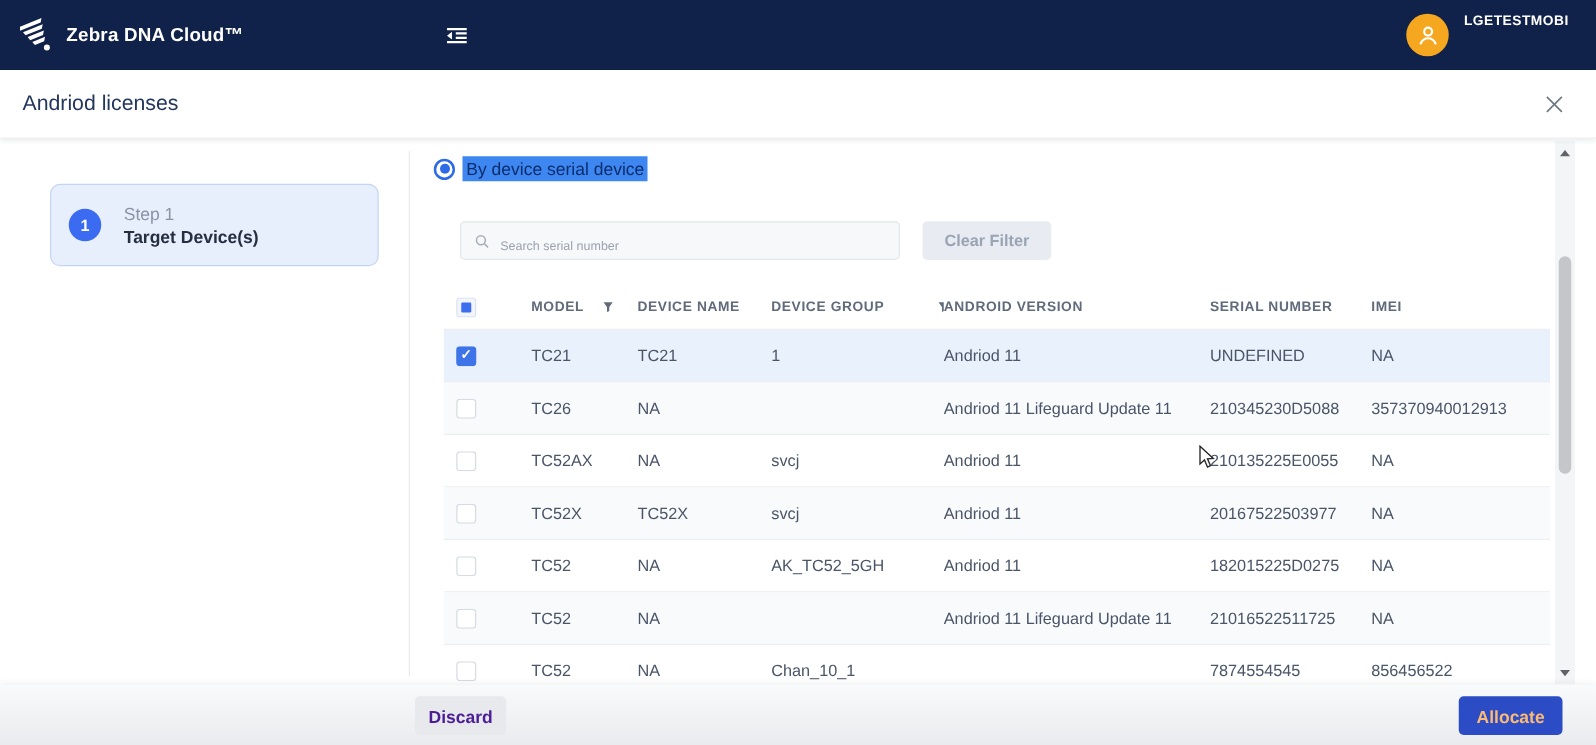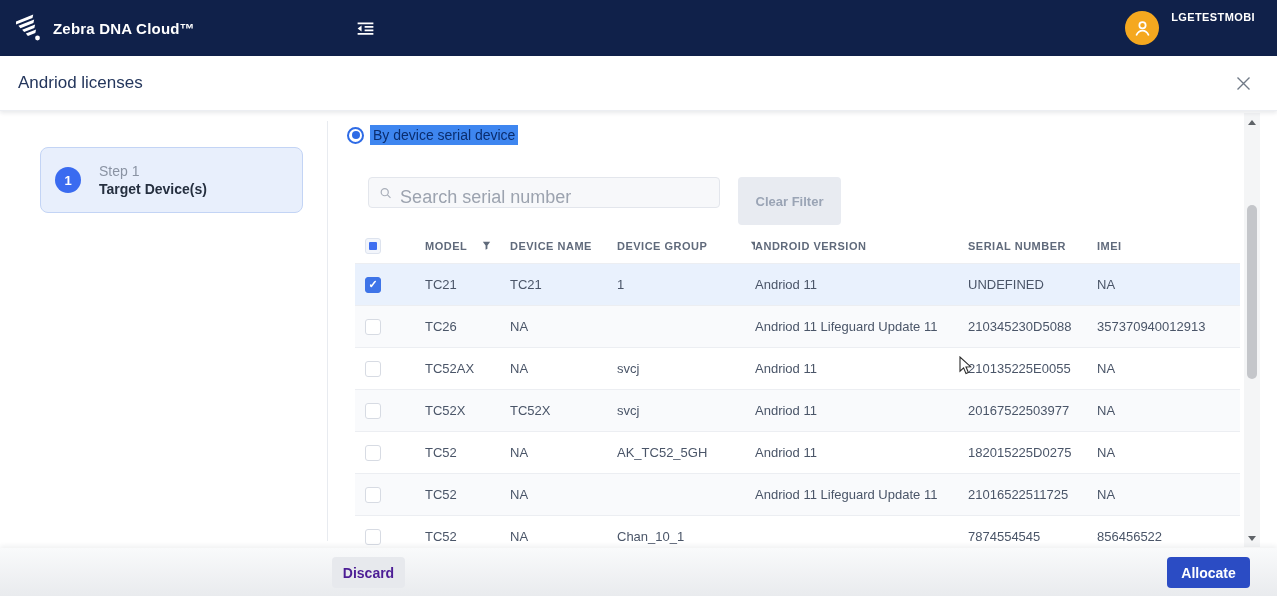--- a/index.html
+++ b/index.html
@@ -39,24 +39,24 @@
   
   .radio-row { position:absolute; left:347px; top:14px; display:flex; align-items:center; }
   .radio { width:17px; height:17px; border-radius:50%; border:2px solid #2e6be6; background:#fff;
            display:flex; align-items:center; justify-content:center; cursor:pointer; flex:0 0 auto; }
   .radio .dot { width:8px; height:8px; border-radius:50%; background:#2e6be6; }
   .radio-label { margin-left:6px; font-size:14px; color:#0a2d6e; background:#3e86f0; padding:2px 3px; cursor:pointer; }
 
   
   .search-box { position:absolute; left:368px; top:66px; width:352px; height:31px; background:#f7f8fa;
                 border:1px solid #e3e6ec; border-radius:4px; display:flex; align-items:center; padding:0 10px; }
-  .search-box input { border:none; outline:none; background:transparent; font-size:18px; color:#4a5568;
+  .search-box input { border:none; outline:none; background:transparent; font-size:10px; color:#4a5568;
                       width:100%; margin-left:8px; font-family:"Liberation Sans",sans-serif;margin-top:10px; }
   .search-box input::placeholder { color:#9ca3af; }
-  .clear-filter { position:absolute; left:738px; top:66px; width:103px; height:48px; background:#e8ebf1;
+  .clear-filter { position:absolute; left:738px; top:66px; width:103px; height:31px; background:#e8ebf1;
                   color:#9aa4b5; font-size:13px; font-weight:600; border:none; border-radius:4px; cursor:default;
                   font-family:"Liberation Sans",sans-serif; }
 
   
   .table { position:absolute; left:355px; top:117px; width:885px; }
   .tr { display:grid; grid-template-columns:70px 85px 107px 138px 213px 129px 1fr; align-items:center;
         border-bottom:1px solid #eceef2; background:#fff; }
   .thead { height:36px; }
   .row { height:42px; cursor:pointer; }
   .row:nth-child(odd) { background:#f9fafc; }
@@ -84,21 +84,21 @@
   .cursor { position:absolute; left:958px; top:245px; z-index:5; pointer-events:none; }
 
   
   .footer { position:absolute; left:0; bottom:0; width:100%; height:48px;
             background:linear-gradient(180deg,#f9fafb 0%,#e9ebee 100%);
             box-shadow:0 -2px 5px rgba(33,43,63,.07); z-index:4; }
   .btn-discard { position:absolute; left:332px; top:9px; width:73px; height:31px; background:#e7e9ed;
                  color:#4c1d95; font-size:14px; font-weight:600; border:none; border-radius:4px; cursor:pointer;
                  font-family:"Liberation Sans",sans-serif; }
   .btn-allocate { position:absolute; left:1167px; top:9px; width:83px; height:31px; background:#2b4cc4;
-                  color:#ffffff; font-size:14px; font-weight:bold; border:none; border-radius:4px; cursor:pointer;
+                  color:#fdba74; font-size:14px; font-weight:bold; border:none; border-radius:4px; cursor:pointer;
                   font-family:"Liberation Sans",sans-serif; }
 </style>
 </head>
 <body>
 
 <div class="app">
 
   <div class="topbar">
     <span style="display:flex;">
       <svg width="27" height="32" viewBox="0 0 27 32">

